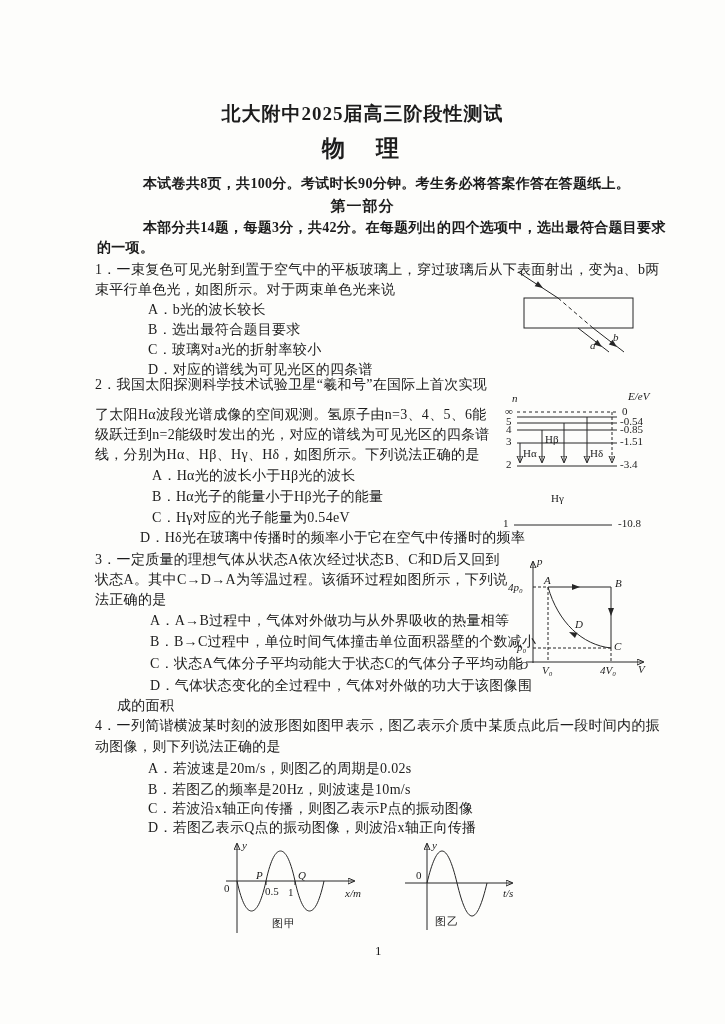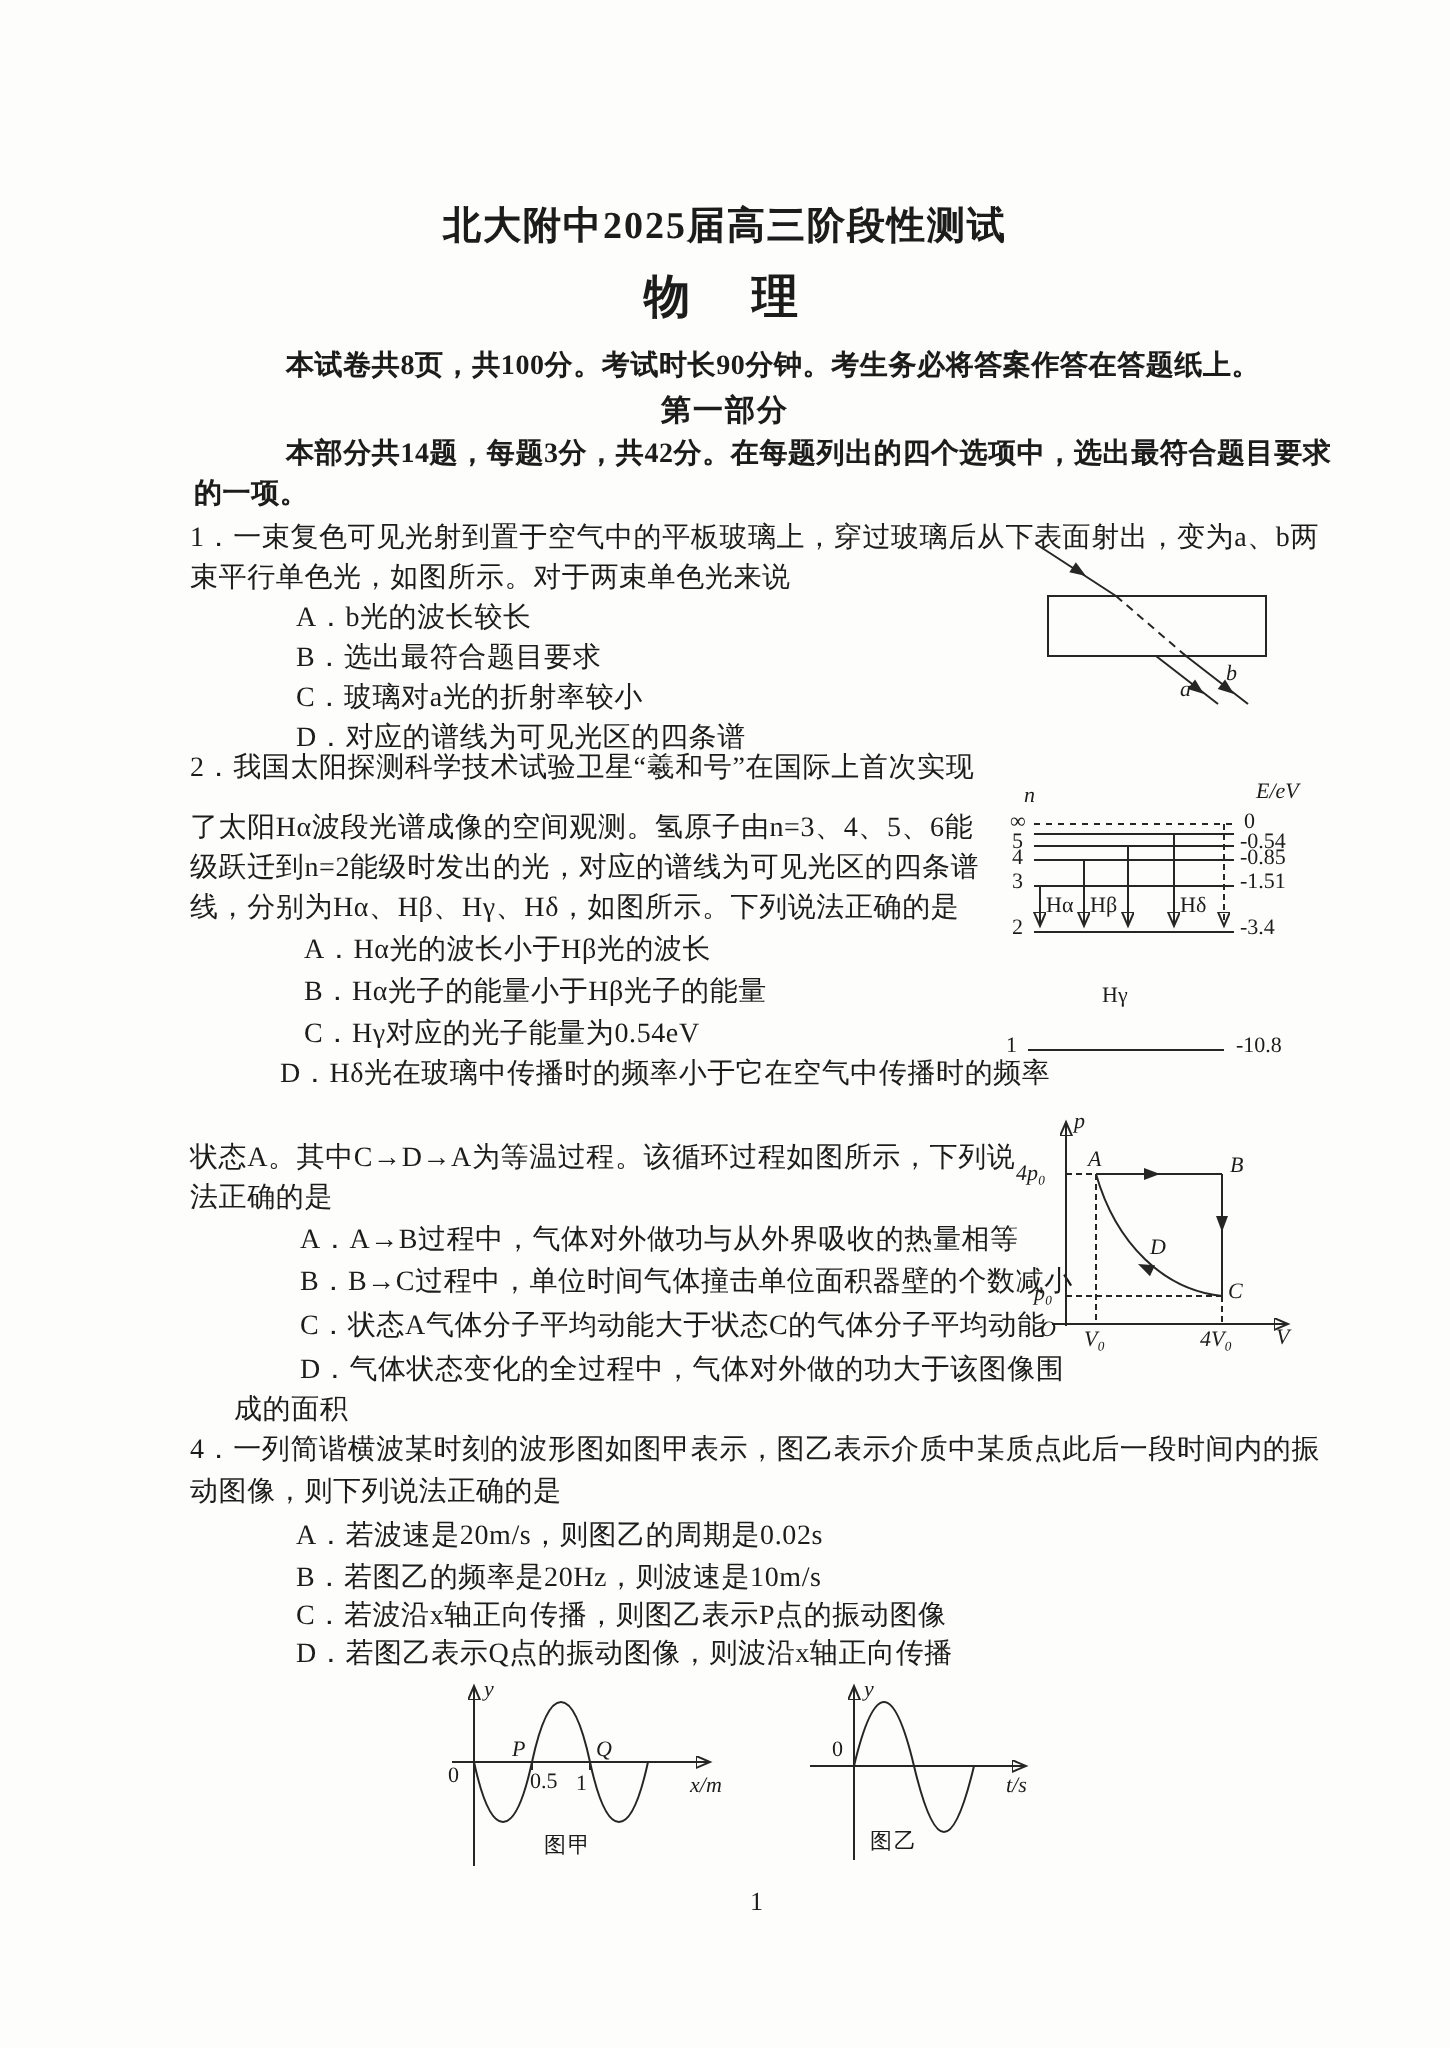--- a/index.html
+++ b/index.html
@@ -91,25 +91,26 @@
     <span class="sm" style="left:122px;top:30px;">-0.54</span>
     <span class="sm" style="left:8px;top:38px;">4</span>
     <span class="sm" style="left:122px;top:38px;">-0.85</span>
     <span class="sm" style="left:8px;top:50px;">3</span>
     <span class="sm" style="left:122px;top:50px;">-1.51</span>
     <span class="sm" style="left:8px;top:73px;">2</span>
     <span class="sm" style="left:122px;top:73px;">-3.4</span>
     <span class="sm" style="left:5px;top:132px;">1</span>
     <span class="sm" style="left:120px;top:132px;">-10.8</span>
     <span class="sm" style="left:25px;top:62px;">Hα</span>
-    <span class="sm" style="left:47px;top:62px;">Hβ</span>
+    <span class="sm" style="left:47px;top:48px;">Hβ</span>
     <span class="sm" style="left:53px;top:62px;margin-top:45px;">Hγ</span>
     <span class="sm" style="left:92px;top:62px;">Hδ</span>
   </div>
 
+  <div class="tl" style="left:95px;top:552px;">3．一定质量的理想气体从状态A依次经过状态B、C和D后又回到</div>
   <div class="tl" style="left:95px;top:572px;">状态A。其中C→D→A为等温过程。该循环过程如图所示，下列说</div>
   <div class="tl" style="left:95px;top:592px;">法正确的是</div>
   <div class="tl" style="left:150px;top:613px;">A．A→B过程中，气体对外做功与从外界吸收的热量相等</div>
   <div class="tl" style="left:150px;top:656px;">C．状态A气体分子平均动能大于状态C的气体分子平均动能</div>
   <div class="tl" style="left:150px;top:634px;">B．B→C过程中，单位时间气体撞击单位面积器壁的个数减小</div>
   <div class="tl" style="left:150px;top:678px;">D．气体状态变化的全过程中，气体对外做的功大于该图像围</div>
   <div class="tl" style="left:117px;top:698px;">成的面积</div>
 
   <div class="fig" style="left:500px;top:552px;width:165px;height:125px;">
     <svg width="165" height="125">

